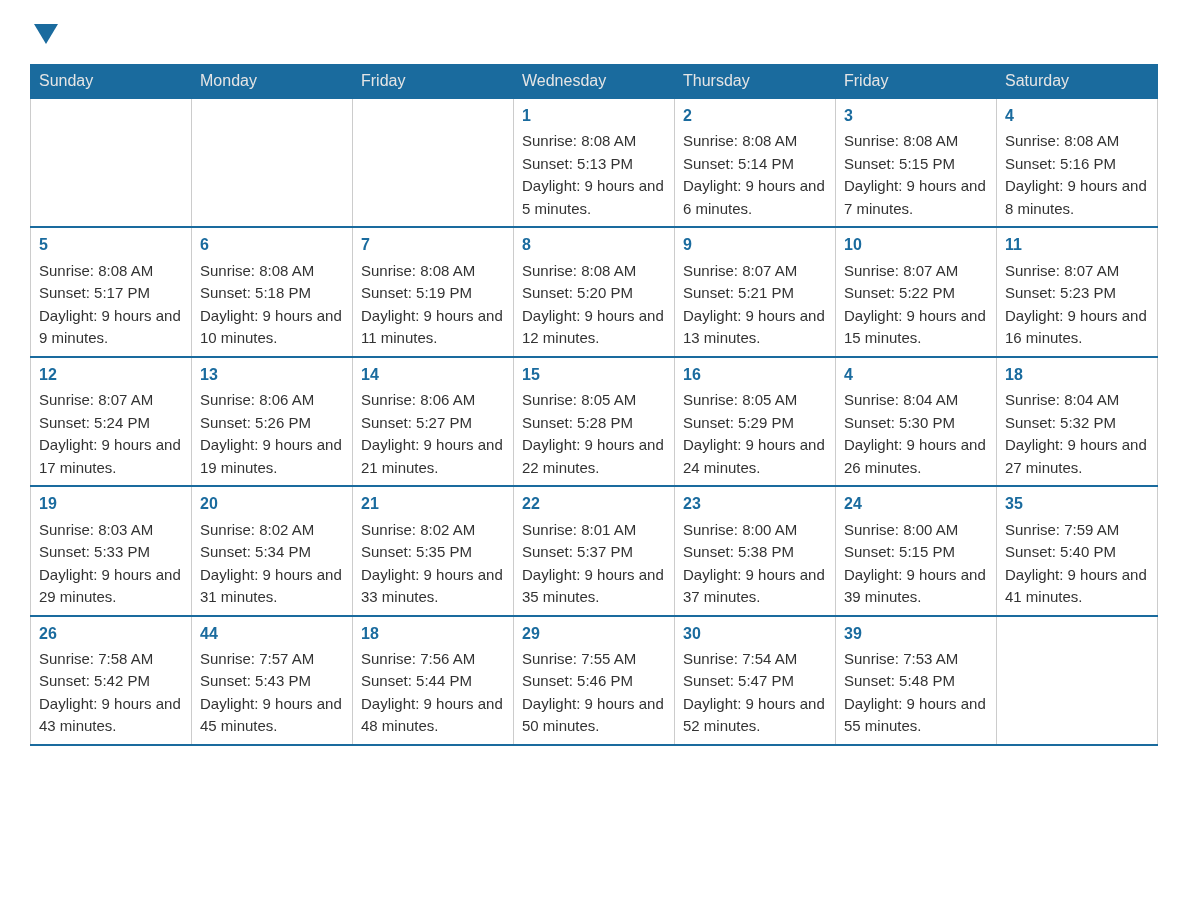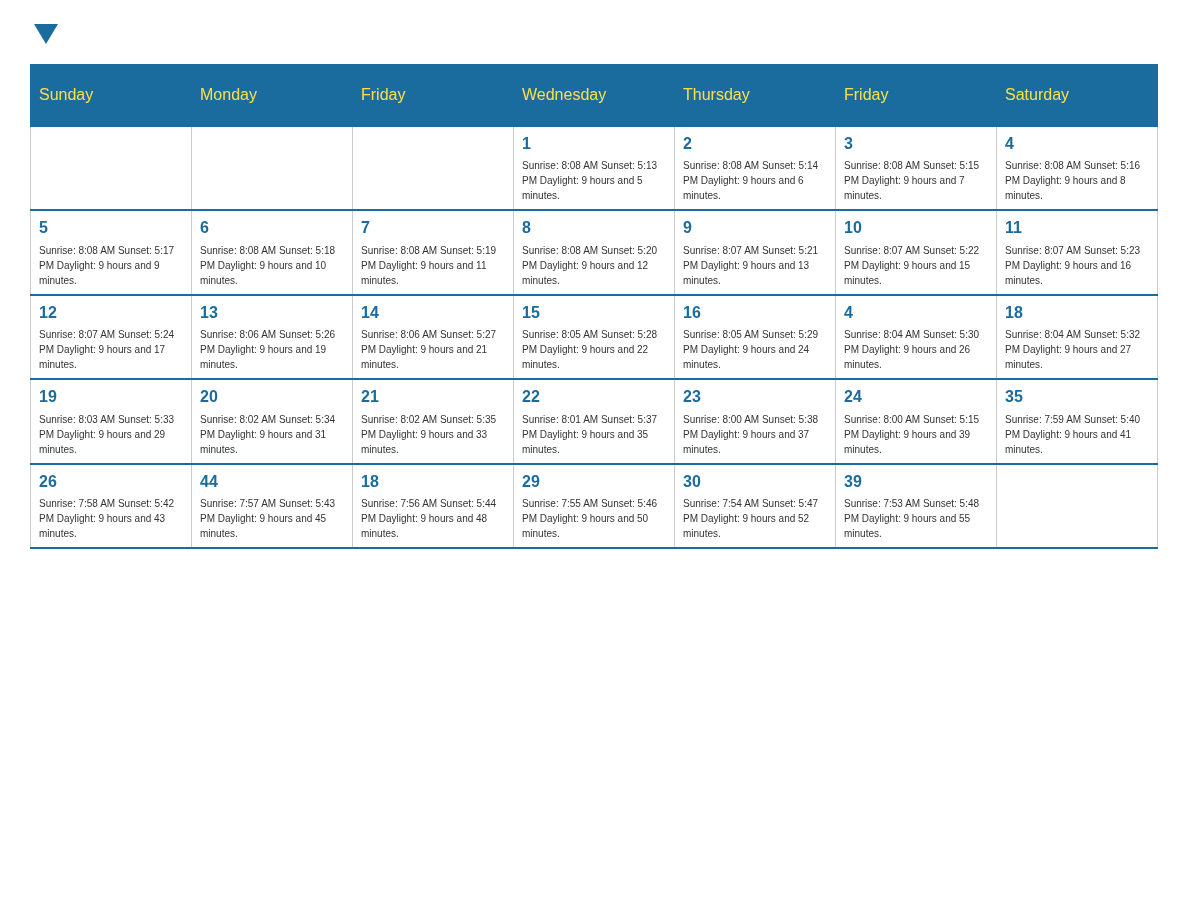--- a/index.html
+++ b/index.html
@@ -59,24 +59,24 @@
       color: #555;
       margin-top: 5px;
     }
     .calendar {
       width: 100%;
       border-collapse: collapse;
       border: 1px solid #999;
     }
     .calendar th {
       background-color: #1a6b9e;
-      color: #fde047;
+      color: #e5e5e5;
       font-size: 16px;
       font-weight: normal;
-      padding: 21px 8px;
+      padding: 7px 8px;
       text-align: left;
       border: 1px solid #1a6b9e;
       margin-left: 14px;
     }
     .calendar td {
       vertical-align: top;
       padding: 6px 8px;
       border: 1px solid #ccc;
       width: 14.28%;
       min-height: 100px;
@@ -85,21 +85,21 @@
       line-height: 1.4;
     }
     .day-number {
       font-size: 16px;
       font-weight: bold;
       color: #1a6b9e;
       display: block;
       margin-bottom: 3px;
     }
     .day-info {
-      font-size: 10px;
+      font-size: 15px;
       color: #333;
       line-height: 1.5;
     }
     .calendar tr {
       border-bottom: 2px solid #1a6b9e;
     }
     .empty-cell {
       background: #fff;
     }
   </style>

